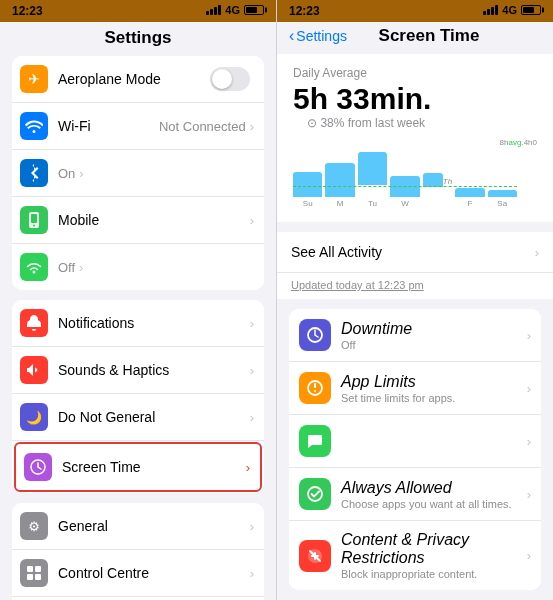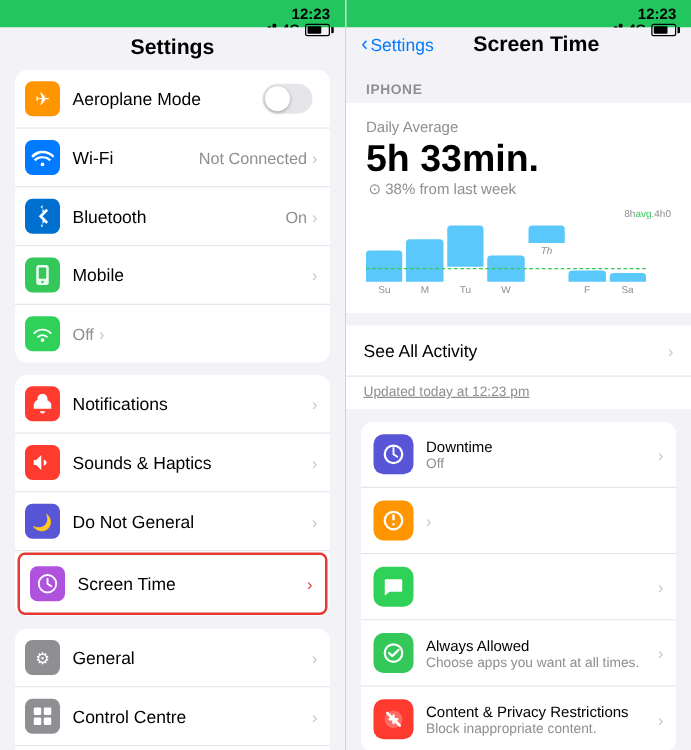--- a/index.html
+++ b/index.html
@@ -9,27 +9,26 @@
       display: flex;
       width: 553px;
       height: 600px;
       overflow: hidden;
     }
 
     
     .status-bar {
       display: flex;
       justify-content: space-between;
-      align-items: flex-end;
+      align-items: flex-start;
       padding: 4px 12px;
-      background: #22c55e;
+      background: #a16207;
       height: 22px;
       font-size: 11px;
       font-weight: 600;
-      flex-direction: column;
     }
     .status-bar .time { font-weight: 700; font-size: 12px; }
     .status-bar .icons { display: flex; align-items: center; gap: 4px; font-size: 10px; }
 
     
     .left-panel {
       width: 277px;
       background: #f2f2f7;
       display: flex;
       flex-direction: column;
@@ -189,21 +188,21 @@
       font-weight: 700;
       color: #000;
       display: flex;
       align-items: baseline;
       gap: 6px;
     }
     .daily-avg-time span { font-size: 30px; font-weight: 700; }
     .percent-change {
       font-size: 12px;
       color: #8e8e93;
-      margin-left: 2px;
+      margin-left: 14px;
       align-self: center;
     }
 
     
     .see-all-section {
       background: #fff;
       margin-top: 10px;
     }
     .see-all-row {
       display: flex;
@@ -246,21 +245,21 @@
       border-radius: 8px;
       display: flex;
       align-items: center;
       justify-content: center;
       margin-right: 10px;
       flex-shrink: 0;
       font-size: 16px;
       color: #fff;
     }
     .st-item-content { flex: 1; }
-    .st-item-title { font-size: 12px; color: #000; font-weight: 400; }
+    .st-item-title { font-size: 16px; color: #000; font-weight: 400; font-style: italic; }
     .st-item-subtitle { font-size: 11px; color: #8e8e93; margin-top: 1px; }
     .st-chevron { color: #c7c7cc; font-size: 13px; }
 
     
     .settings-list::-webkit-scrollbar,
     .right-content::-webkit-scrollbar { display: none; }
 
     .signal-icon {
       display: inline-flex;
       gap: 1px;
@@ -342,21 +341,20 @@
         <span class="item-value">Not Connected</span>
         <span class="chevron">›</span>
       </div>
 
       <div class="settings-item">
         <div class="item-icon" style="background:#0070d0;">
           <svg width="12" height="18" viewBox="0 0 12 18">
               <path d="M10.5 4.5L6 9l4.5 4.5-1.5 1.5-3-3v6l-1.5-1.5 3-3L3 9l4.5-4.5-3-3L6 0v6l3-3z" fill="white"></path>
             </svg>
         </div>
-        <span class="item-label">Bluetooth</span>
         <span class="item-value">On</span>
         <span class="chevron">›</span>
       </div>
 
       <div class="settings-item">
         <div class="item-icon icon-green" style="font-size:12px;">
           <svg width="14" height="16" viewBox="0 0 14 16">
               <rect x="2" y="0" width="10" height="16" rx="2" ry="2" fill="white" opacity="0.9"></rect>
               <rect x="4" y="2" width="6" height="9" rx="1" fill="#34c759"></rect>
               <circle cx="7" cy="13.5" r="1" fill="#34c759"></circle>
@@ -469,21 +467,20 @@
   <div class="right-nav">
     <div class="back-btn">
       <span class="back-chevron">‹</span>
       <span>Settings</span>
     </div>
     <div class="right-nav-title">Screen Time</div>
   </div>
 
   <div class="right-content">
 
-    <div class="iphone-label">IPHONE</div>
 
     <div class="screen-time-header">
       <div class="daily-avg-label">Daily Average</div>
       <div style="display:flex;align-items:baseline;flex-wrap:wrap;">
         <div class="daily-avg-time">
           <span>5h 33min.</span>
         </div>
         <div class="percent-change">
           <span>⊙ </span><span>38% from last week</span>
         </div>
@@ -512,21 +509,21 @@
               <span style="font-size:8px;color:#8e8e93;margin-top:2px;">M</span>
             </div>
             <div style="flex:1;display:flex;flex-direction:column;align-items:center;height:100%;justify-content:flex-end;">
               <div style="width:100%;height:65%;background:#5ac8fa;border-radius:3px 3px 0 0;"></div>
               <span style="font-size:8px;color:#8e8e93;margin-top:14px;">Tu</span>
             </div>
             <div style="flex:1;display:flex;flex-direction:column;align-items:center;height:100%;justify-content:flex-end;">
               <div style="width:100%;height:38%;background:#5ac8fa;border-radius:3px 3px 0 0;"></div>
               <span style="font-size:8px;color:#8e8e93;margin-top:2px;">W</span>
             </div>
-            <div style="flex:1;display:flex;flex-direction:column;align-items:center;height:100%;justify-content:flex-start;font-style:italic;">
+            <div style="flex:1;display:flex;flex-direction:row;align-items:center;height:100%;justify-content:center;font-style:italic;">
               <div style="width:100%;height:25%;background:#5ac8fa;border-radius:3px 3px 0 0;"></div>
               <span style="font-size:8px;color:#8e8e93;margin-top:2px;">Th</span>
             </div>
             <div style="flex:1;display:flex;flex-direction:column;align-items:center;height:100%;justify-content:flex-end;">
               <div style="width:100%;height:16%;background:#5ac8fa;border-radius:3px 3px 0 0;"></div>
               <span style="font-size:8px;color:#8e8e93;margin-top:2px;">F</span>
             </div>
             <div style="flex:1;display:flex;flex-direction:column;align-items:center;height:100%;justify-content:flex-end;">
               <div style="width:100%;height:12%;background:#5ac8fa;border-radius:3px 3px 0 0;"></div>
               <span style="font-size:8px;color:#8e8e93;margin-top:2px;">Sa</span>
@@ -561,20 +558,24 @@
       </div>
 
       <div class="st-item">
         <div class="st-icon" style="background:#ff9500;">
           <svg width="18" height="18" viewBox="0 0 18 18">
               <circle cx="9" cy="9" r="7" fill="none" stroke="white" stroke-width="1.8"></circle>
               <rect x="8" y="4" width="2" height="5" rx="1" fill="white"></rect>
               <rect x="8" y="11" width="2" height="2" rx="1" fill="white"></rect>
             </svg>
         </div>
+        <div class="st-item-content">
+          <div class="st-item-title">App Limits</div>
+          <div class="st-item-subtitle">Set time limits for apps.</div>
+        </div>
         <span class="st-chevron">›</span>
       </div>
 
       <div class="st-item">
         <div class="st-icon" style="background:#30d158;">
           <svg width="18" height="18" viewBox="0 0 18 18">
               <path d="M3 3h12a1 1 0 011 1v8a1 1 0 01-1 1H6l-4 3V4a1 1 0 011-1z" fill="white"></path>
             </svg>
         </div>
         <div class="st-item-content">

